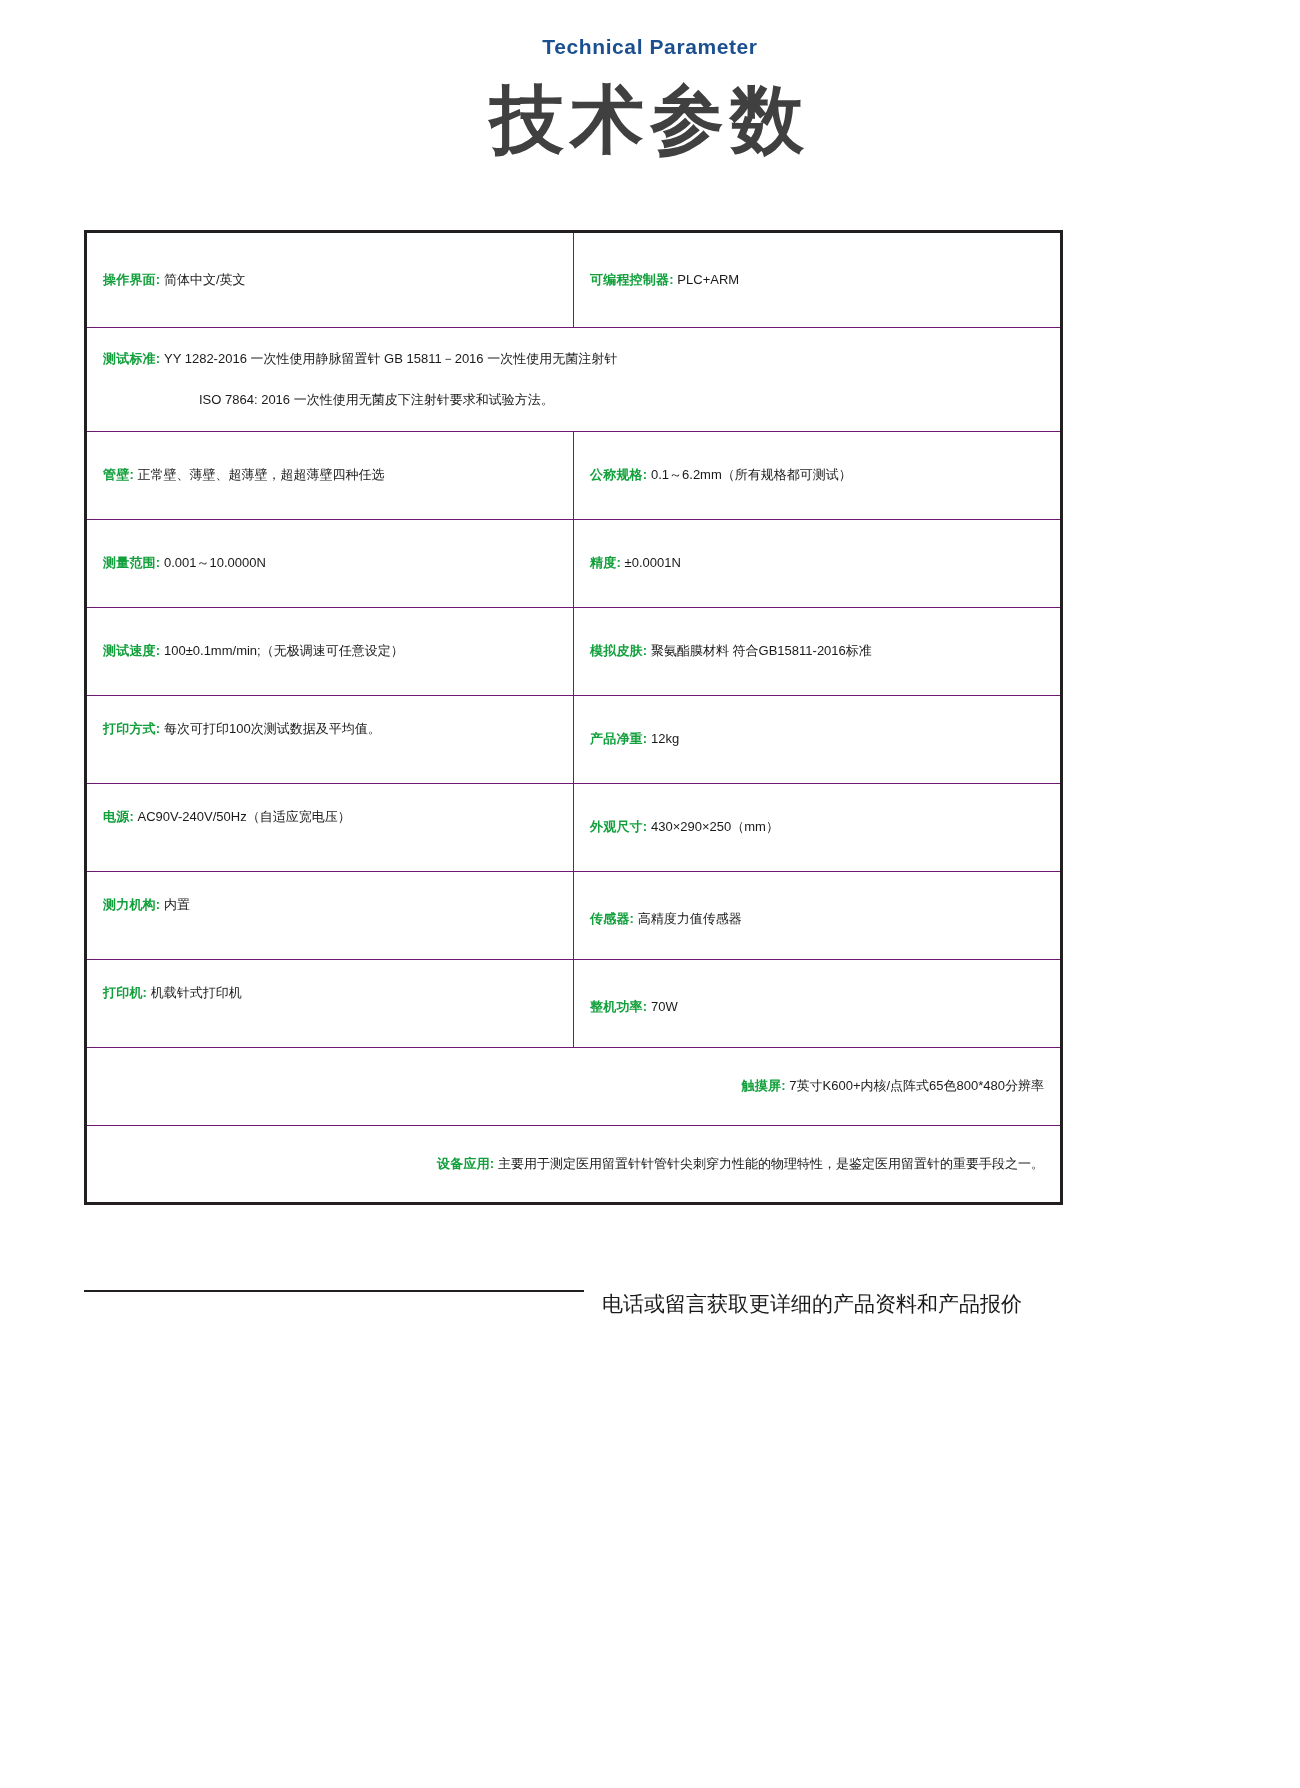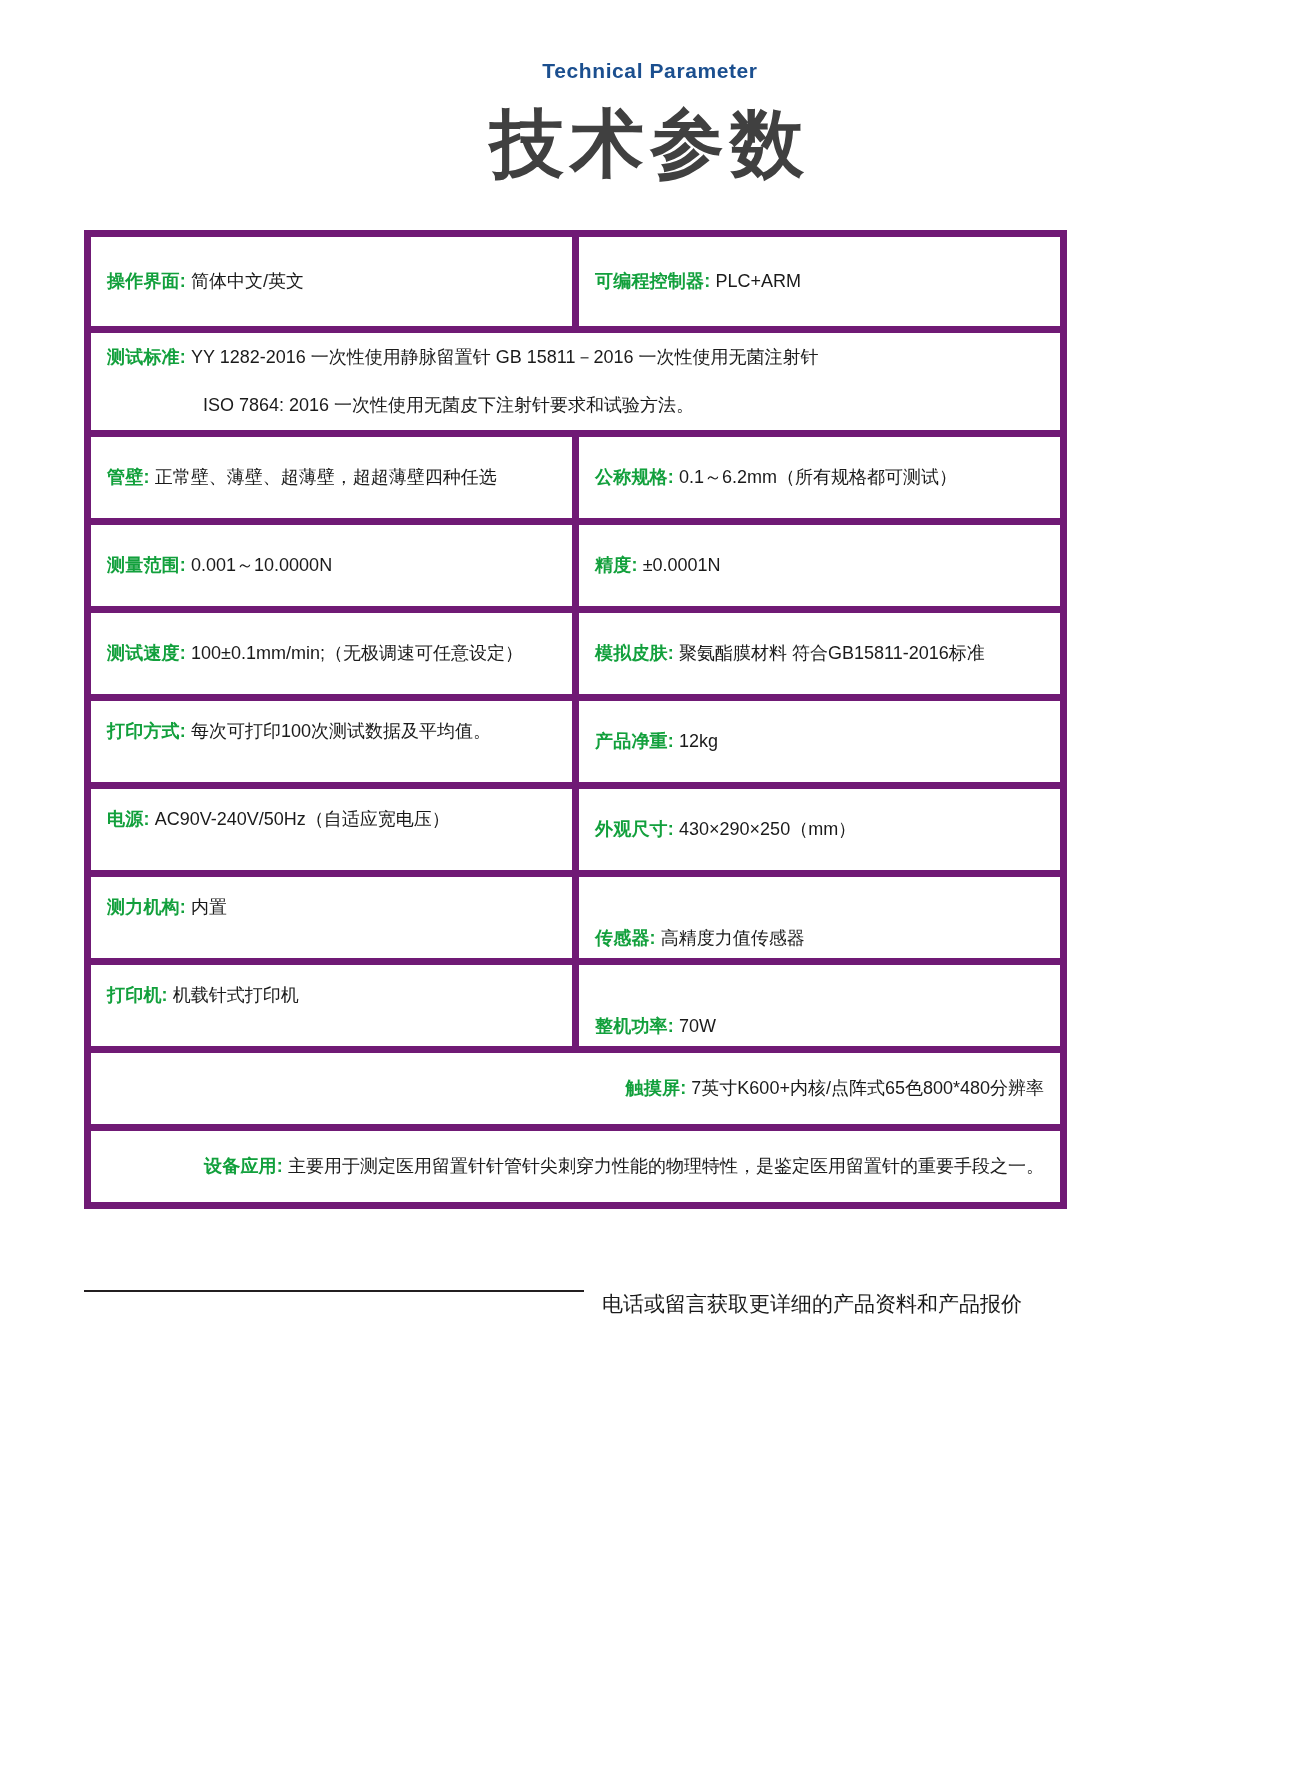--- a/index.html
+++ b/index.html
@@ -13,21 +13,21 @@
     height: 1788px;
     font-family: "Liberation Sans", "DejaVu Sans", sans-serif;
     color: #1a1a1a;
     position: relative;
     overflow: hidden;
   }
 
   
   .header {
     text-align: center;
-    padding-top: 60px;
+    padding-top: 36px;
   }
   .header .eyebrow {
     color: #1b4f8f;
     font-size: 21px;
     font-weight: bold;
     letter-spacing: 0.6px;
     line-height: 1;
   }
   .header .main-title {
     color: #404040;
@@ -46,24 +46,24 @@
     top: 230px;
     width: 976px;
   }
   table.spec {
     width: 100%;
     border-collapse: collapse;
     table-layout: fixed;
     border: 3px solid #231f20;
   }
   table.spec td {
-    border: 7px solid #701a75;
+    border: 1px solid #701a75;
     padding: 0 16px;
     vertical-align: middle;
-    font-size: 18px;
+    font-size: 13px;
     line-height: 1.55;
   }
   td.cell-left  { width: 488px; }
   td.cell-right { width: 488px; }
 
   .lbl {
     color: #12a03c;
     font-weight: bold;
     letter-spacing: 0.2px;
   }
@@ -76,21 +76,21 @@
     display: block;
     padding-left: 96px;
     margin-top: 20px;
   }
 
   .h-92  { height: 96px; }
   .h-100 { height: 88px; }
   .h-104 { height: 104px; }
   .h-78  { height: 78px; text-align: right; }
   td.nudge-up .cell-inner { position: relative; top: -10px; }
-  td.nudge-dn .cell-inner { position: relative; top: 21px; }
+  td.nudge-dn .cell-inner { position: relative; top: 4px; }
 
   
   .footer {
     position: absolute;
     left: 84px;
     top: 1290px;
     width: 976px;
     display: flex;
     align-items: flex-start;
     gap: 18px;

